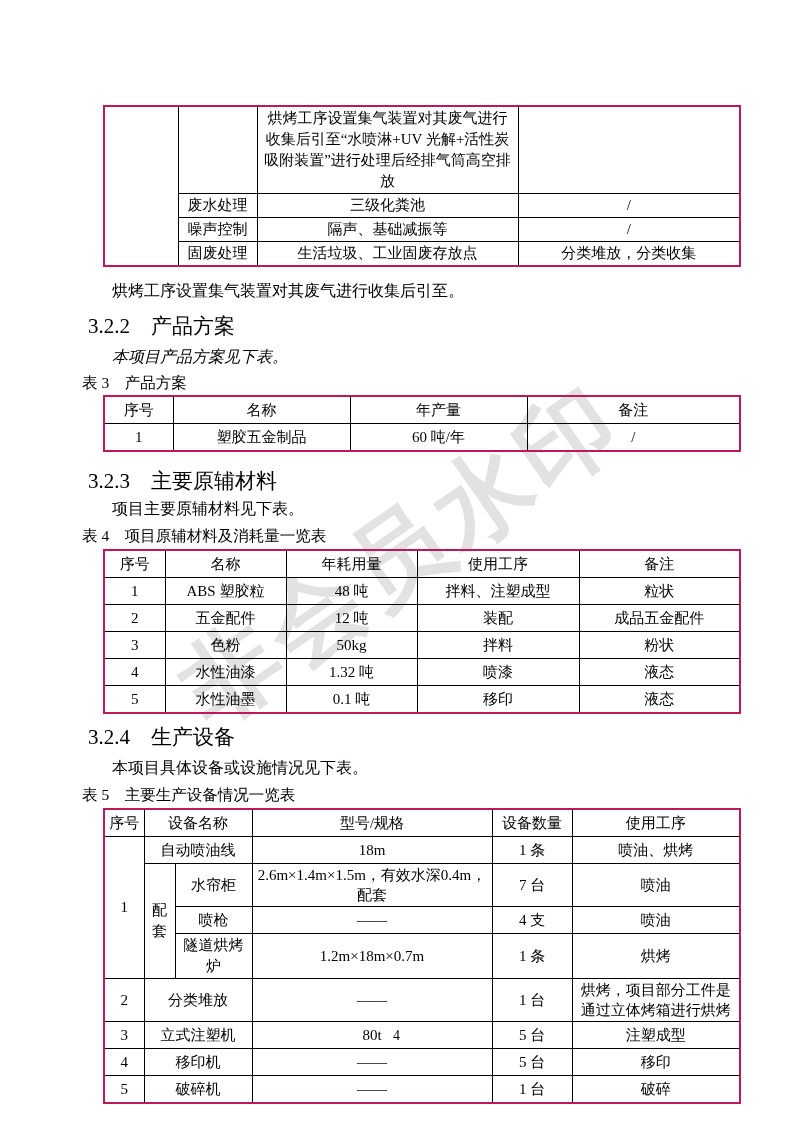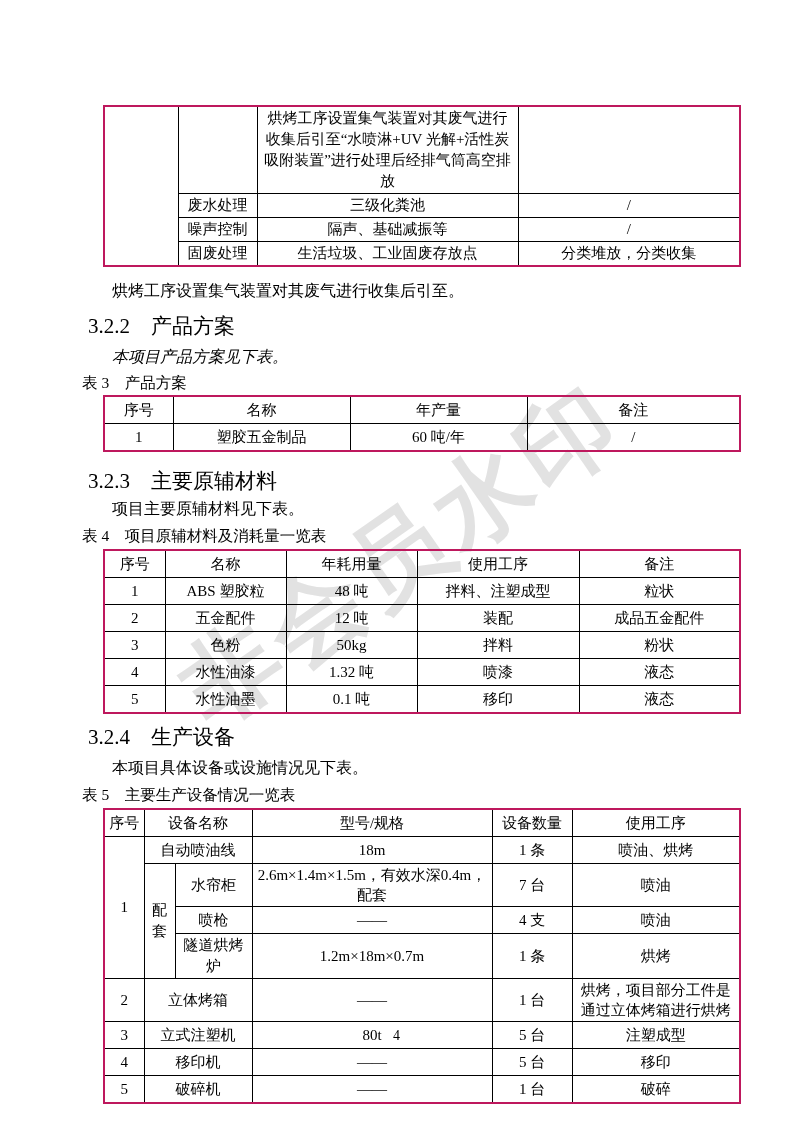--- a/index.html
+++ b/index.html
@@ -264,21 +264,21 @@
         <td>喷油</td>
       </tr>
       <tr>
         <td>隧道烘烤炉</td>
         <td>1.2m×18m×0.7m</td>
         <td>1 条</td>
         <td>烘烤</td>
       </tr>
       <tr>
         <td>2</td>
-        <td colspan="2">立体烤箱</td>
+        <td colspan="2">分类堆放</td>
         <td>——</td>
         <td>1 台</td>
         <td class="two-line">烘烤，项目部分工件是通过立体烤箱进行烘烤</td>
       </tr>
       <tr>
         <td>3</td>
         <td colspan="2">立式注塑机</td>
         <td>80t</td>
         <td>5 台</td>
         <td>注塑成型</td>

